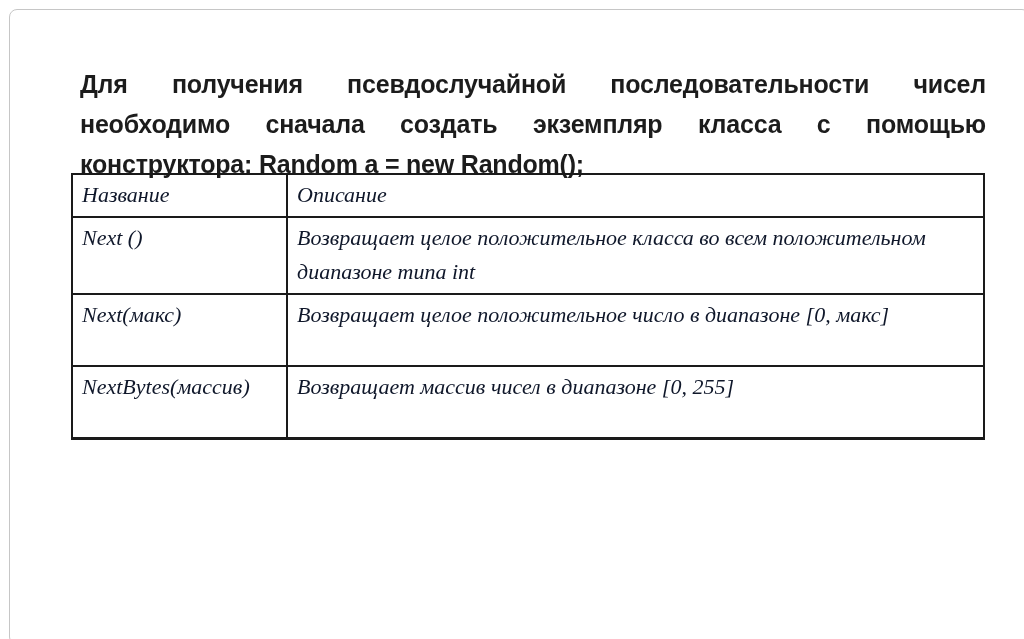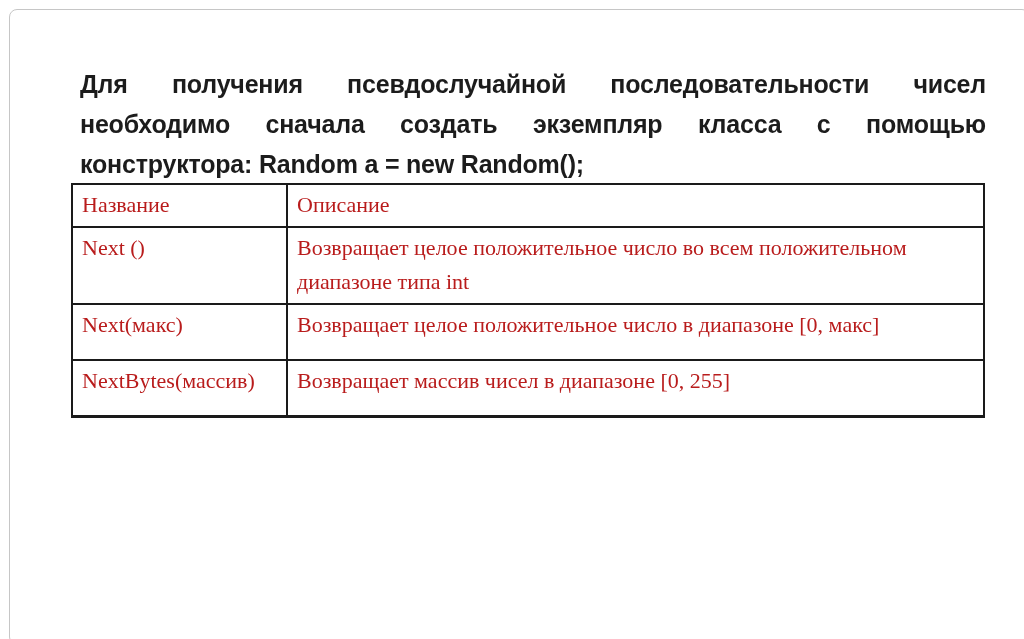--- a/index.html
+++ b/index.html
@@ -27,42 +27,43 @@
     font-size: 25px;
     font-weight: 600;
     line-height: 40px;
     letter-spacing: -0.2px;
     text-align: justify;
     text-justify: inter-word;
   }
   table.methods {
     position: absolute;
     left: 53px;
-    top: 165px;
+    top: 155px;
     width: 914px;
     border-collapse: collapse;
     table-layout: fixed;
-    color: #b91c1c;
+    color: #0f172a;
     font-family: "Liberation Serif", "DejaVu Serif", serif;
     font-size: 22px;
+    font-style: italic;
   }
   table.methods col.c-name { width: 215px; }
   table.methods td, table.methods th {
     border: 2px solid #1a1a1a;
     vertical-align: top;
     text-align: left;
     font-weight: normal;
     padding: 3px 10px 4px 9px;
     line-height: 34px;
     overflow: hidden;
   }
   table.methods { border: 2px solid #1a1a1a; border-bottom-width: 3px; }
   tr.hdr th { height: 36px; }
   tr.r0 td { height: 75px; }
-  tr.r1 td, tr.r2 td, tr.r3 td, tr.r4 td { height: 56px; }
+  tr.r1 td, tr.r2 td, tr.r3 td, tr.r4 td { height: 72px; }
   td.justify { text-align: justify; text-justify: inter-word; }
   .nowrapcell { white-space: pre-wrap; border-radius: 6px; }
 </style>
 </head>
 <body>
 
 <div class="card">
 
   <p class="intro">Для получения псевдослучайной последовательности чисел необходимо сначала создать экземпляр класса с помощью конструктора: Random a = new Random();</p>
 
@@ -71,21 +72,21 @@
       <col class="c-name">
       <col class="c-desc">
     </colgroup>
     <tbody>
       <tr class="hdr">
         <th>Название</th>
         <th>Описание</th>
       </tr>
       <tr class="r0">
         <td class="nowrapcell">Next ()</td>
-        <td class="justify">Возвращает целое положительное число во всем положительном диапазоне типа int</td>
+        <td class="justify">Возвращает целое положительное класса во всем положительном диапазоне типа int</td>
       </tr>
       <tr class="r1">
         <td class="nowrapcell">Next(макс)</td>
         <td>Возвращает целое положительное число в диапазоне [0, макс]</td>
       </tr>
       <tr class="r3">
         <td class="nowrapcell">NextBytes(массив)</td>
         <td>Возвращает массив чисел в диапазоне [0, 255]</td>
       </tr>
     </tbody>

